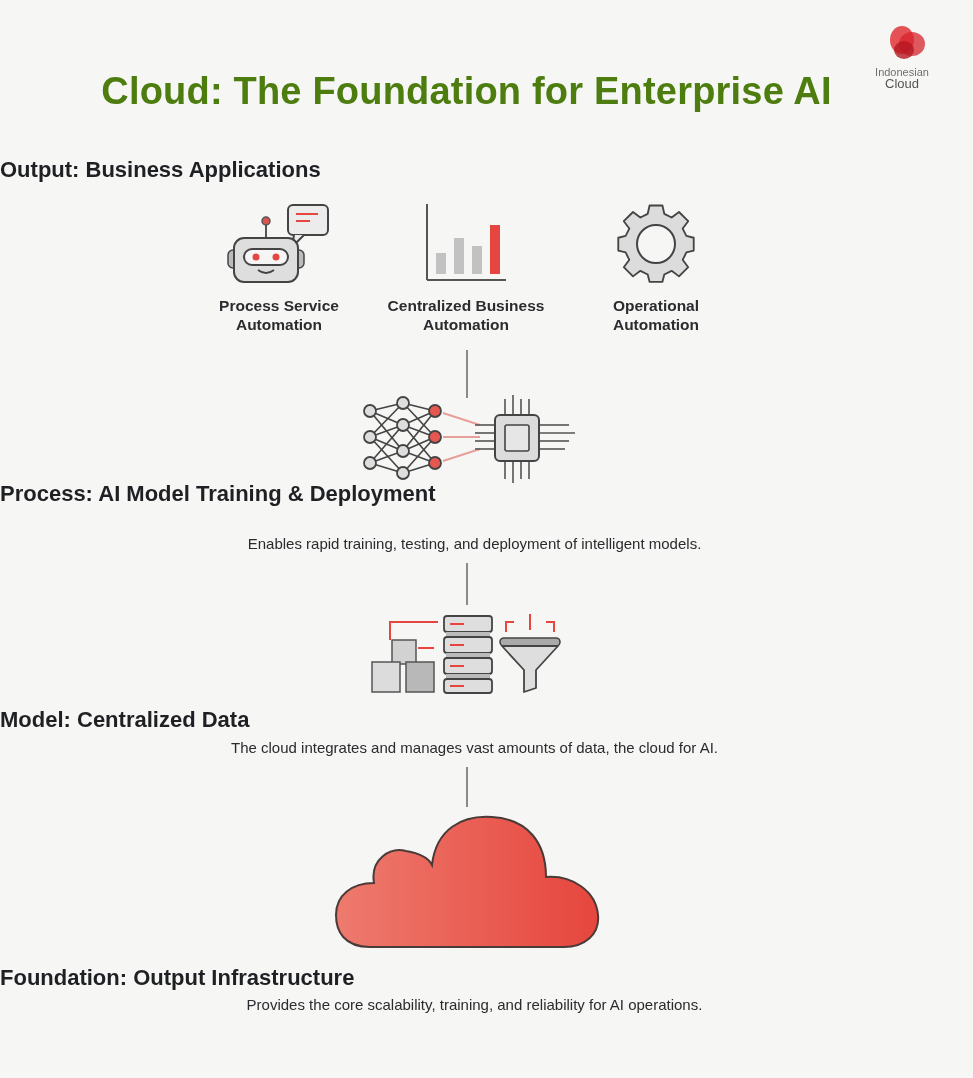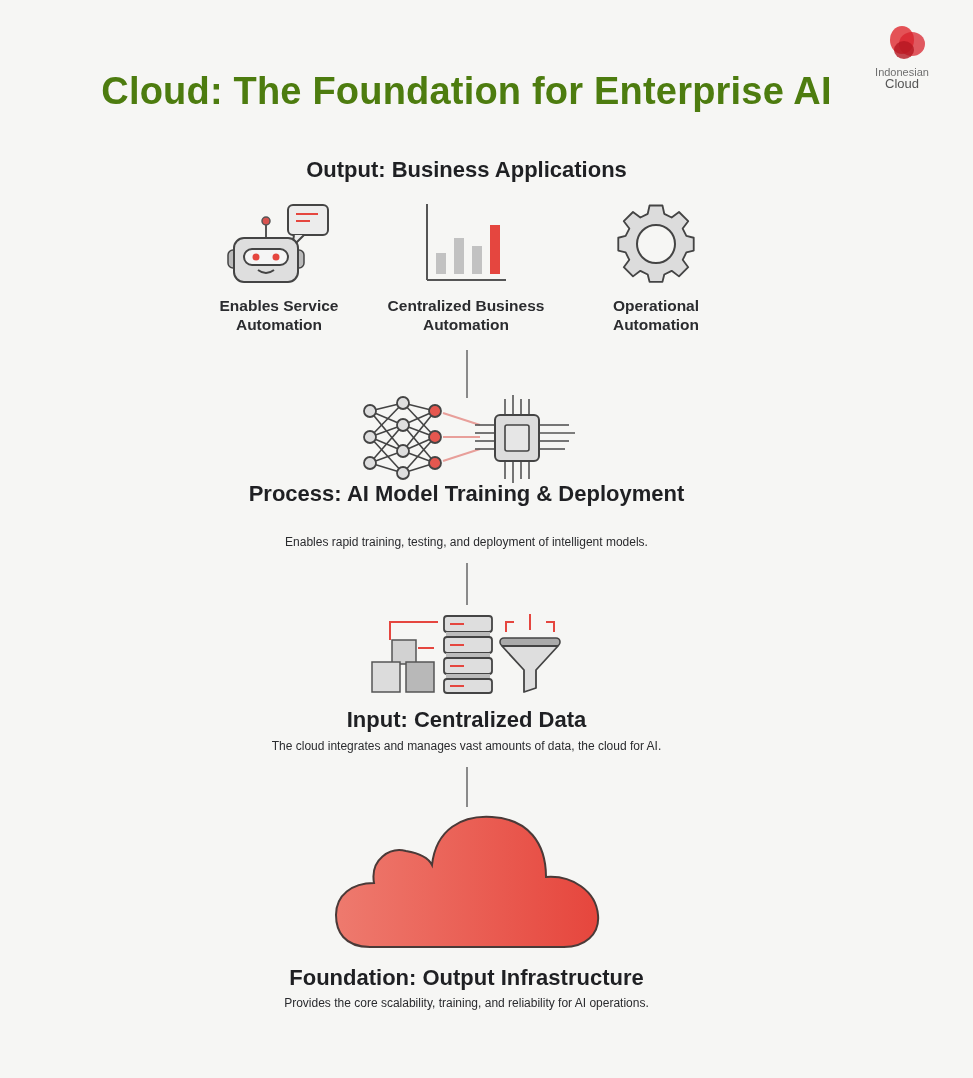--- a/index.html
+++ b/index.html
@@ -1,22 +1,22 @@
 <!DOCTYPE html>
 <html><head>
 <meta charset="utf-8">
 <style>
   html, body { margin:0; padding:0; }
   body { width:973px; height:1078px; background:#f6f6f4; font-family:"Liberation Sans", sans-serif; color:#1e1f21; position:relative; overflow:hidden; }
   .abs { position:absolute; }
   .title { left:0; width:933px; top:70px; text-align:center; font-size:38px; font-weight:bold; color:#4d7c0f; letter-spacing:0.2px; }
   .logo-text1 { left:862px; top:66px; width:80px; text-align:center; font-size:11px; color:#6f6f6f; }
   .logo-text2 { left:862px; top:76px; width:80px; text-align:center; font-size:13px; color:#555; }
-  .section-title { left:0; width:933px; text-align:center; font-weight:bold; font-size:22px; color:#1f2023; }
-  .desc { left:0; width:933px; text-align:center; font-size:12px; color:#2a2b2e; }
+  .section-title { left:0; width:933px; font-weight:bold; font-size:22px; color:#1f2023; }
+  .desc { left:0; width:933px; text-align:center; font-size:15px; color:#2a2b2e;padding-left:8px; }
   .app-label { width:180px; text-align:center; font-size:15.5px; font-weight:bold; color:#2b2c2f; line-height:19px; }
   .vline { width:1.5px; background:#8a8a8a; }
 </style>
 </head>
 <body>
 
 <div class="abs title">Cloud: The Foundation for Enterprise AI</div>
 
 <svg class="abs" style="left:884px;top:24px" width="46" height="44" viewBox="0 0 46 44">
   <ellipse cx="18" cy="16" rx="12" ry="14" fill="#e0353a" opacity="0.85"></ellipse>
@@ -52,21 +52,21 @@
   <rect x="50" y="44" width="10" height="28" fill="#c2c2c2"></rect>
   <rect x="68" y="23" width="10" height="49" fill="#e5463f"></rect>
 </svg>
 
 <svg class="abs" style="left:614px;top:203px" width="84" height="82" viewBox="-42 -41 84 82">
   <path d="M-7,-38 L7,-38 L9,-29 L17,-25 L25,-31 L35,-21 L29,-13 L33,-5 L41,-3 L41,11 L33,13 L29,21 L35,29 L25,39 L17,33 L9,37 L7,45 L-7,45 L-9,37 L-17,33 L-25,39 L-35,29 L-29,21 L-33,13 L-41,11 L-41,-3 L-33,-5 L-29,-13 L-35,-21 L-25,-31 L-17,-25 L-9,-29 Z" transform="translate(0,-3.5) scale(0.92)" fill="#dcdcdc" stroke="#444" stroke-width="2" stroke-linejoin="round"></path>
   <circle cx="0" cy="0" r="19" fill="#f6f6f4" stroke="#444" stroke-width="2"></circle>
 </svg>
 
 <div class="abs app-label" style="left:189px;top:296px">
-  <div>Enables Service</div>
+  <div>Process Service</div>
   <div>Automation</div>
 </div>
 <div class="abs app-label" style="left:376px;top:296px">
   <div>Centralized Business</div>
   <div>Automation</div>
 </div>
 <div class="abs app-label" style="left:566px;top:296px">
   <div>Operational</div>
   <div>Automation</div>
 </div>
@@ -164,21 +164,21 @@
         <line x1="82" y1="76" x2="96" y2="76"></line>
     </g>
   </g>
   <g>
     <path d="M138 22 V12 H146 M162 20 V4 M186 22 V12 H178" fill="none" stroke="#e5463f" stroke-width="2"></path>
     <rect x="132" y="28" width="60" height="8" rx="4" fill="#aaa" stroke="#444" stroke-width="1.6"></rect>
     <path d="M134 36 L190 36 L168 60 L168 78 L156 82 L156 60 Z" fill="#dedede" stroke="#444" stroke-width="1.8" stroke-linejoin="round"></path>
   </g>
 </svg>
 
-<div class="abs section-title" style="top:707px">Input: Centralized Data</div>
+<div class="abs section-title" style="top:707px">Model: Centralized Data</div>
 <div class="abs desc" style="top:739px">The cloud integrates and manages vast amounts of data, the cloud for AI.</div>
 
 <div class="abs vline" style="left:466px;top:767px;height:40px"></div>
 
 <svg class="abs" style="left:332px;top:803px" width="270" height="150" viewBox="0 0 270 150">
   <defs>
     <linearGradient id="cg" x1="0" y1="0" x2="1" y2="0">
       <stop offset="0" stop-color="#ee7a6e"></stop>
       <stop offset="1" stop-color="#e6463d"></stop>
     </linearGradient>

